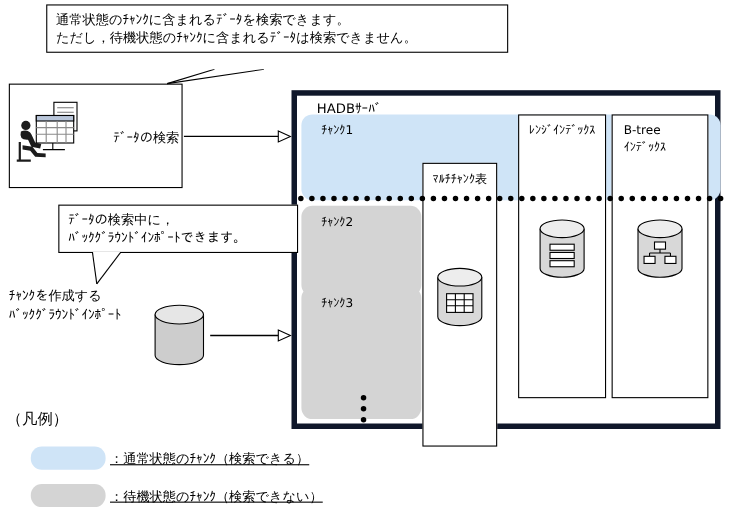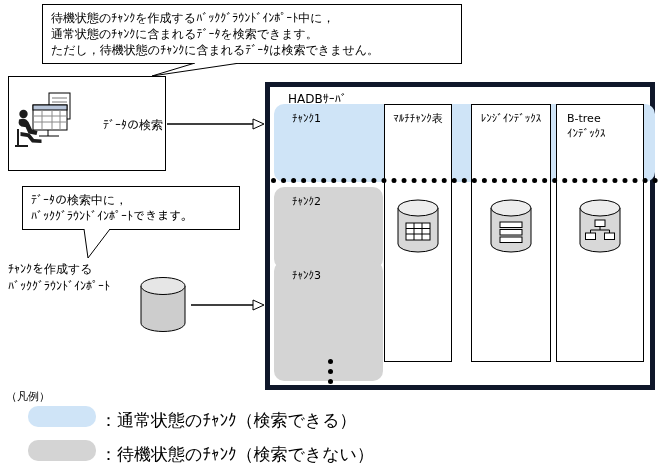--- a/index.html
+++ b/index.html
@@ -13,21 +13,21 @@
     font-family:"DejaVu Sans","Liberation Sans",sans-serif;
   }
   .stage{position:relative;width:663px;height:473px;background:#fff;overflow:hidden;}
 
   
   .callout{
     position:absolute;background:#fff;border:1px solid #000;
     padding:5px 8px;font-size:12px;line-height:16px;z-index:5;
   }
   .callout-top{left:42px;top:4px;width:420px;}
-  .callout-mid{left:22px;top:186px;width:218px;}
+  .callout-mid{left:53px;top:186px;width:218px;}
   .tail{position:absolute;z-index:6;}
   .tail-top{left:140px;top:63px;}
   .tail-mid{left:70px;top:229px;}
 
   
   .search-box{
     position:absolute;left:8px;top:76px;width:158px;height:95px;
     border:1px solid #000;background:#fff;
   }
   .search-box .icon{position:absolute;left:6px;top:14px;}
@@ -48,52 +48,51 @@
   .band .chunk-lbl{display:block;padding:8px 0 0 18px;font-size:11px;}
   .band-1{left:4px;top:17px;width:381px;height:78px;background:var(--normal-chunk);}
   .band-2{left:4px;top:100px;width:109px;height:82px;background:var(--wait-chunk);}
   .band-3{left:4px;top:174px;width:109px;height:120px;background:var(--wait-chunk);}
   .vdots{position:absolute;left:58px;top:272px;display:flex;flex-direction:column;gap:5px;}
   .vdots i{width:5px;height:5px;border-radius:50%;background:#000;}
 
   .col{
     position:absolute;top:17px;height:258px;background:#fff;border:1px solid #000;z-index:2;
   }
-  .col-1{left:114px;width:68px;}
+  .col-1{left:114px;width:68px;margin-top:44px;}
   .col-2{left:201px;width:80px;}
   .col-3{left:286px;width:88px;}
   .col .col-lbl{display:block;padding-top:6px;text-align:center;font-size:11px;line-height:15px;}
   .col-3 .col-lbl{text-align:left;padding-left:10px;white-space:pre-line;}
   .col .cyl{position:absolute;top:93px;left:50%;transform:translateX(-50%);}
 
   .dotted-divider{
     position:absolute;left:1px;top:91px;width:387px;height:0;
     border-top:5px dotted #000;z-index:3;
   }
 
   
   .import-lbl{position:absolute;left:8px;top:261px;font-size:12px;line-height:17px;}
   .import-cyl{position:absolute;left:138px;top:276px;}
 
   
-  .legend-title{position:absolute;left:6px;top:389px;font-size:11px;}
+  .legend-title{position:absolute;left:6px;top:372px;font-size:14px;}
   .swatch{position:absolute;left:28px;width:68px;height:21px;border-radius:10px;}
   .swatch-normal{top:406px;background:var(--normal-chunk);}
   .swatch-wait{top:440px;background:var(--wait-chunk);}
-  .legend-lbl{position:absolute;left:100px;font-size:17px;}
+  .legend-lbl{position:absolute;left:100px;font-size:12px;text-decoration:underline;}
   .legend-lbl-1{top:409px;}
   .legend-lbl-2{top:443px;}
 </style>
 </head>
 <body>
 
 <div class="stage">
 
   <div class="callout callout-top">
-    <div>待機状態のﾁｬﾝｸを作成するﾊﾞｯｸｸﾞﾗｳﾝﾄﾞｲﾝﾎﾟｰﾄ中に，</div>
     <div>通常状態のﾁｬﾝｸに含まれるﾃﾞｰﾀを検索できます。</div>
     <div>ただし，待機状態のﾁｬﾝｸに含まれるﾃﾞｰﾀは検索できません。</div>
   </div>
   <svg class="tail tail-top" width="110" height="17">
     <polygon points="55,0 100,0 12,13" fill="#fff"></polygon>
     <line x1="55" y1="0" x2="12" y2="13" stroke="#000" stroke-width="1"></line>
     <line x1="100" y1="0" x2="12" y2="13" stroke="#000" stroke-width="1"></line>
   </svg>
 
   <div class="search-box">

